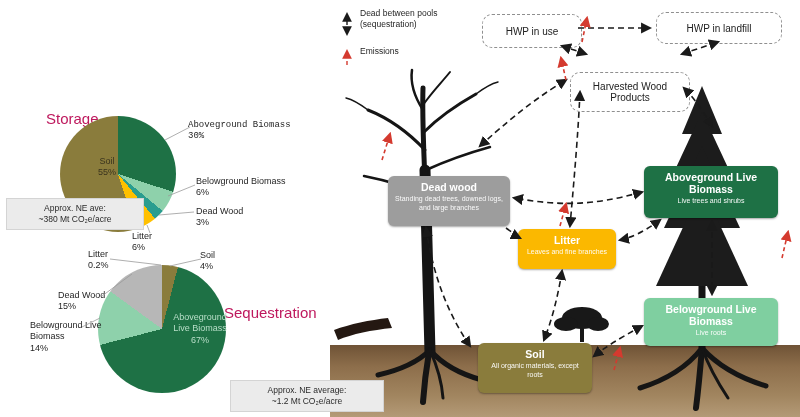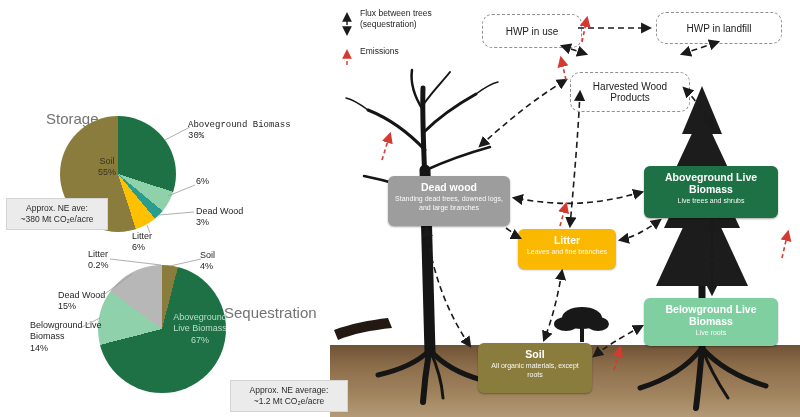--- a/index.html
+++ b/index.html
@@ -2,40 +2,40 @@
 <html><head>
 <meta charset="utf-8">
 <style>
   html,body{margin:0;padding:0;background:#fff;}
   .page{position:relative;width:800px;height:417px;background:#ffffff;overflow:hidden;
         font-family:"Liberation Sans",sans-serif;color:#1f1f1f;}
   
   .left{position:absolute;left:0;top:0;width:330px;height:417px;}
   .page-title{position:absolute;left:10px;top:2px;width:280px;font-size:35px;line-height:1.08;
               font-weight:400;color:#1c1c1c;letter-spacing:-0.5px;}
-  .chart-title{position:absolute;font-size:15px;color:#737373;}
+  .chart-title{position:absolute;font-size:15px;color:#be185d;}
   #t-storage{left:46px;top:110px;}
   #t-seq{left:224px;top:280px;margin-top:24px;}
   .pie{position:absolute;border-radius:50%;}
   #pie-storage{left:60px;top:116px;width:116px;height:116px;}
   #pie-seq{left:98px;top:265px;width:128px;height:128px;}
   .plabel{position:absolute;font-size:9px;line-height:1.25;color:#1f1f1f;}
   .plabel span{display:block;}
   #lbl-s-ag{left:188px;top:120px;width:122px;font-family:Liberation Mono, monospace;}
   #lbl-s-bg{left:196px;top:176px;width:122px;}
   #lbl-s-dw{left:196px;top:206px;width:90px;}
   #lbl-s-li{left:132px;top:231px;width:60px;}
   #lbl-s-soil{left:84px;top:156px;width:46px;text-align:center;color:#39331e;}
   #lbl-q-soil{left:200px;top:250px;width:50px;}
   #lbl-q-li{left:88px;top:249px;width:50px;}
   #lbl-q-dw{left:58px;top:290px;width:70px;}
   #lbl-q-bg{left:30px;top:320px;width:86px;}
   #lbl-q-ag{left:168px;top:312px;width:64px;text-align:center;color:#b9dfc9;}
   .note{position:absolute;background:#ebebeb;border:1px solid #d4d4d4;font-size:8.5px;
-        line-height:1.3;text-align:center;padding:4px 3px;color:#2b2b2b;z-index:6;}
+        line-height:1.3;text-align:center;padding:4px 21px;color:#2b2b2b;z-index:6;}
   .note span{display:block;}
   #note-storage{left:6px;top:198px;width:94px;}
   #note-seq{left:230px;top:380px;width:110px;}
   .leaders{position:absolute;left:0;top:0;pointer-events:none;}
   
   .right{position:absolute;left:330px;top:0;width:470px;height:417px;}
   .ground{position:absolute;left:0;top:345px;width:470px;height:72px;
           background:linear-gradient(180deg,#6f5336 0,#8d6e4b 30%,#a1855f 70%,#b49a77 100%);}
   .scene,.arrows{position:absolute;left:0;top:0;pointer-events:none;}
   .arrows{z-index:7;}
@@ -78,20 +78,21 @@
   <section class="left">
 
     <div class="chart-title" id="t-storage">Storage</div>
     <div class="pie" id="pie-storage" style="background: conic-gradient(rgb(30, 113, 69) 0%, rgb(30, 113, 69) 30%, rgb(142, 209, 171) 30%, rgb(142, 209, 171) 36%, rgb(42, 157, 143) 36%, rgb(42, 157, 143) 39%, rgb(255, 192, 0) 39%, rgb(255, 192, 0) 45%, rgb(138, 124, 60) 45%, rgb(138, 124, 60) 100%);"></div>
 
     <div class="plabel" id="lbl-s-ag">
       <span>Aboveground Biomass</span>
       <span class="pct">30%</span>
     </div>
     <div class="plabel" id="lbl-s-bg">
+      <span>Belowground Biomass</span>
       <span class="pct">6%</span>
     </div>
     <div class="plabel" id="lbl-s-dw">
       <span>Dead Wood</span>
       <span class="pct">3%</span>
     </div>
     <div class="plabel" id="lbl-s-li">
       <span>Litter</span>
       <span class="pct">6%</span>
     </div>
@@ -241,21 +242,21 @@
         <path d="M284,370 L290,348" marker-end="url(#mR)"></path>
       </g>
     </svg>
 
     <div class="legend">
       <div class="legend-row">
         <svg width="14" height="32">
           <line x1="7" y1="6" x2="7" y2="26" stroke="#1a1a1a" stroke-width="1.4" stroke-dasharray="4 3" marker-start="url(#mB)" marker-end="url(#mB)"></line>
         </svg>
         <div class="legend-text">
-          <span>Flux between trees</span>
+          <span>Dead between pools</span>
           <span>(sequestration)</span>
         </div>
       </div>
       <div class="legend-row">
         <svg width="14" height="22">
           <line x1="7" y1="19" x2="7" y2="5" stroke="#d43a2f" stroke-width="1.4" stroke-dasharray="4 3" marker-end="url(#mR)"></line>
         </svg>
         <div class="legend-text">
           <span>Emissions</span>
         </div>

